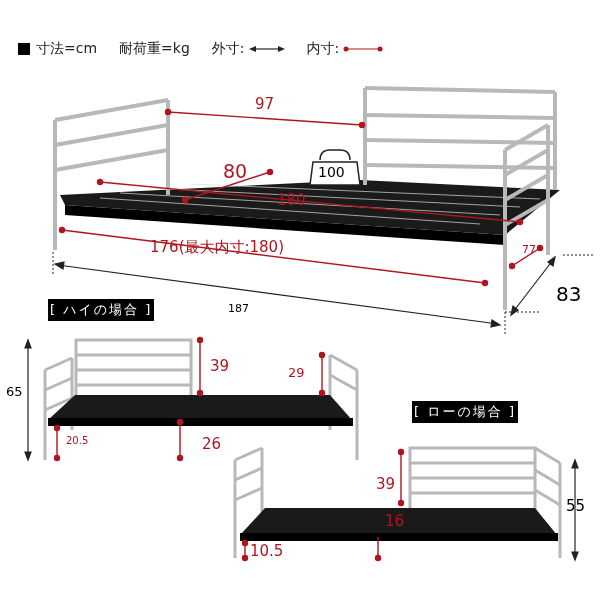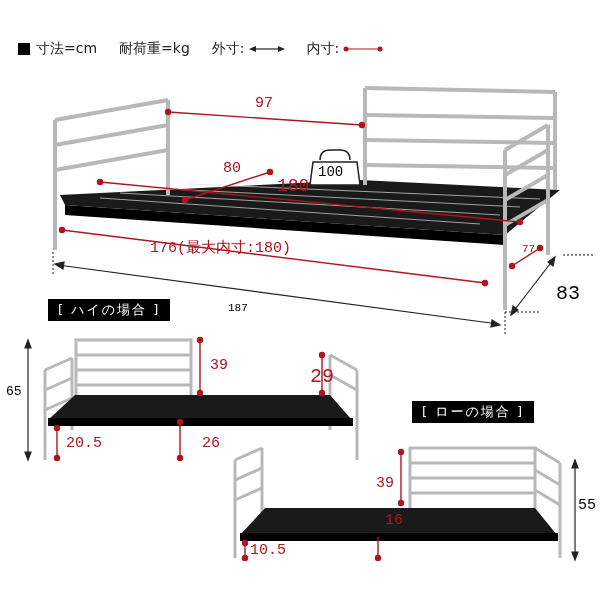--- a/index.html
+++ b/index.html
@@ -1,22 +1,22 @@
 <!DOCTYPE html>
 <html><head>
 <meta charset="utf-8">
 <style>
   html,body{margin:0;padding:0;background:#fff;}
   body{width:600px;height:600px;position:relative;overflow:hidden;font-family:"DejaVu Sans",sans-serif;}
   .legend{position:absolute;top:40px;left:18px;font-size:14px;color:#222;display:flex;align-items:center;gap:4px;white-space:nowrap;text-align:right;}
   .legend .sq{display:inline-block;width:12px;height:12px;background:#000;margin-right:2px;}
   .legend .gap{display:inline-block;width:14px;}
   svg{position:absolute;left:0;top:0;}
-  .badge{position:absolute;background:#000;color:#fff;font-size:13px;padding:2px 10px;letter-spacing:2px;white-space:nowrap;}
-  .dim{position:absolute;font-size:14px;white-space:nowrap;font-family:Liberation Mono, monospace;}
+  .badge{position:absolute;background:#000;color:#fff;font-size:13px;padding:2px 2px;letter-spacing:2px;white-space:nowrap;}
+  .dim{position:absolute;font-size:14px;white-space:nowrap;}
   .red{color:#b0151f;}
   .blk{color:#000000;}
 </style>
 </head>
 <body>
 
 <div class="legend">
   <span class="sq"></span>
   <span>寸法=cm</span>
   <span class="gap"></span>
@@ -178,32 +178,32 @@
       <circle cx="378" cy="558" r="2.5"></circle>
   </g>
   <g stroke="#222" stroke-width="1.2" fill="#222">
     <line x1="575" y1="465" x2="575" y2="555"></line>
     <polygon points="575,460 572,468 578,468"></polygon>
     <polygon points="575,560 572,552 578,552"></polygon>
   </g>
 </svg>
 
 <div class="dim red" style="left:255px;top:95px;font-size:15px">97</div>
-<div class="dim red" style="left:223px;top:160px;font-size:15px">80</div>
+<div class="dim red" style="left:223px;top:160px;font-size:19px">80</div>
 <div class="dim blk" style="left:318px;top:164px;font-size:14px">100</div>
-<div class="dim red" style="left:277px;top:176px;font-size:18px">180</div>
+<div class="dim red" style="left:277px;top:191px;font-size:15px">180</div>
 <div class="dim red" style="left:150px;top:238px;font-size:15px">176(最大内寸:180)</div>
 <div class="dim red" style="left:522px;top:243px;font-size:11px">77</div>
 <div class="dim blk" style="left:556px;top:282px;font-size:20px">83</div>
 <div class="dim blk" style="left:228px;top:302px;font-size:11px">187</div>
 
 <div class="badge" style="left:48px;top:299px">[ ハイの場合 ]</div>
 <div class="dim blk" style="left:6px;top:384px;font-size:13px">65</div>
 <div class="dim red" style="left:210px;top:357px;font-size:15px">39</div>
-<div class="dim red" style="left:310px;top:365px;font-size:20px">29</div>
-<div class="dim red" style="left:66px;top:435px;font-size:15px">20.5</div>
+<div class="dim red" style="left:288px;top:365px;font-size:13px">29</div>
+<div class="dim red" style="left:66px;top:435px;font-size:10px">20.5</div>
 <div class="dim red" style="left:202px;top:435px;font-size:15px">26</div>
 
 <div class="badge" style="left:412px;top:401px">[ ローの場合 ]</div>
-<div class="dim blk" style="left:578px;top:497px;font-size:15px">55</div>
+<div class="dim blk" style="left:566px;top:497px;font-size:15px">55</div>
 <div class="dim red" style="left:376px;top:475px;font-size:15px">39</div>
 <div class="dim red" style="left:250px;top:542px;font-size:15px">10.5</div>
 <div class="dim red" style="left:385px;top:512px;font-size:15px">16</div>
 
 </body></html>

